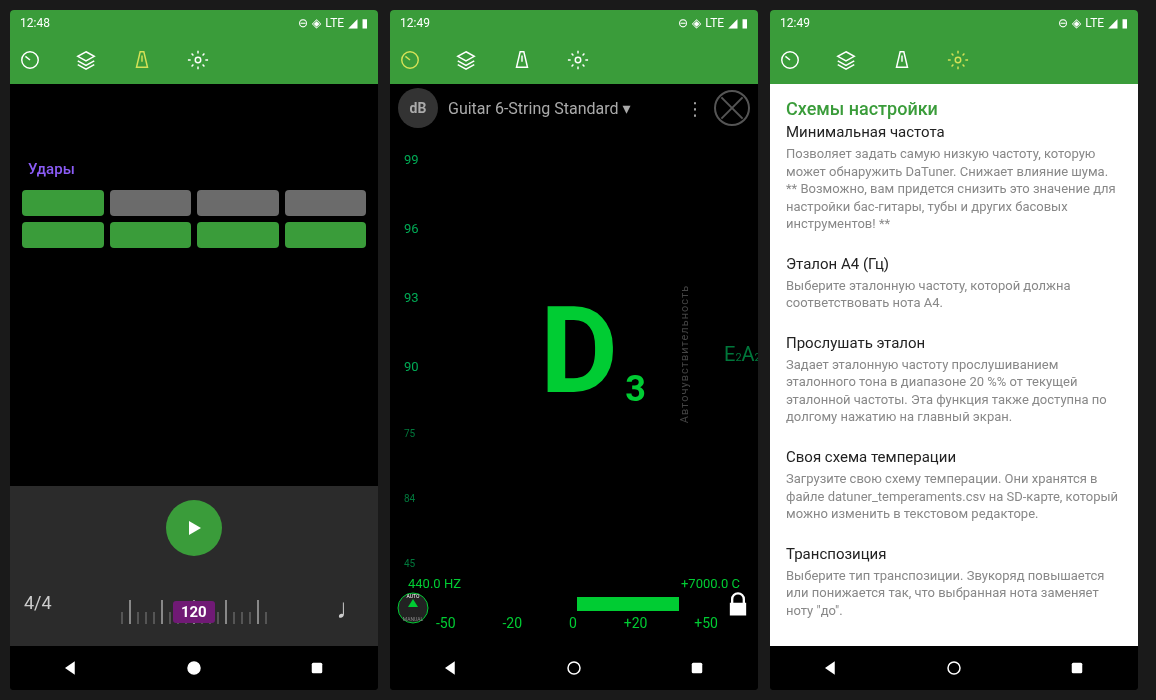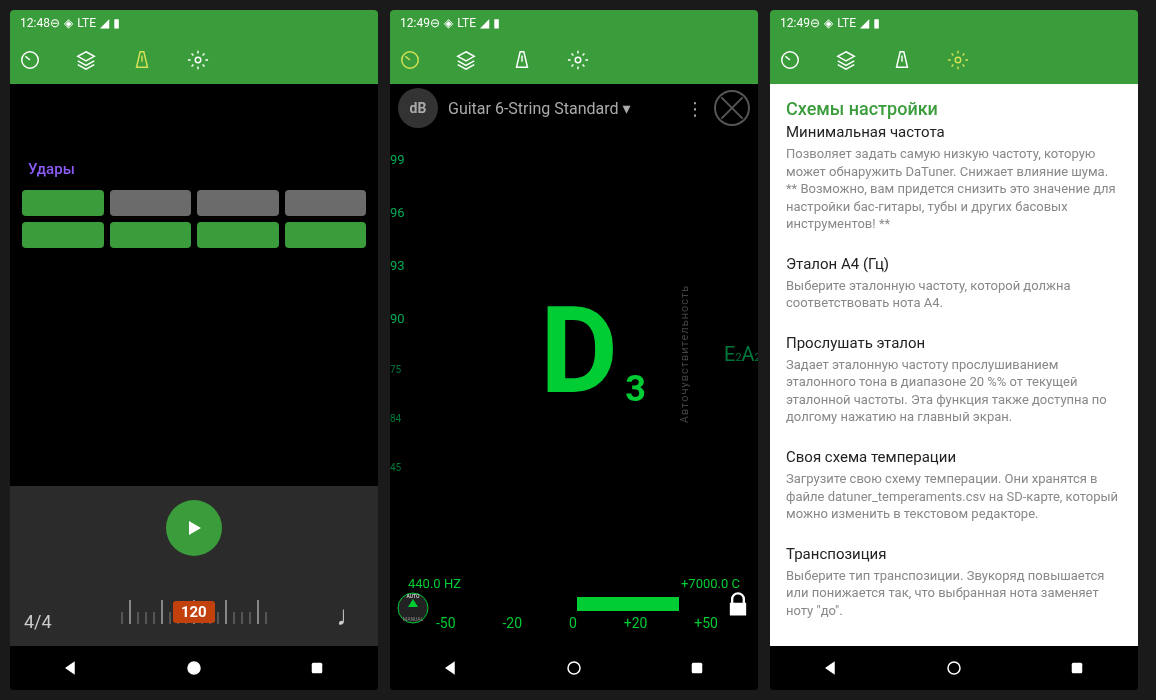--- a/index.html
+++ b/index.html
@@ -1,60 +1,60 @@
 <!DOCTYPE html>
 <html><head>
 <meta charset="utf-8">
 <style>
 *{margin:0;padding:0;box-sizing:border-box;font-family:Roboto,Arial,sans-serif}
 body{background:#1a1a1a;display:flex;gap:12px;padding:10px;width:1156px;height:700px}
 .phone{width:368px;height:680px;background:#000;border-radius:4px;display:flex;flex-direction:column;overflow:hidden;position:relative}
-.statusbar{height:26px;background:#3a9c3a;display:flex;align-items:center;justify-content:flex-start;padding:0 10px;color:#fff;font-size:12px}
+.statusbar{height:26px;background:#3a9c3a;display:flex;align-items:center;justify-content:space-between;padding:0 10px;color:#fff;font-size:12px}
 .statusbar-right{display:flex;align-items:center;gap:4px}
 .toolbar{height:48px;background:#3a9c3a;display:flex;align-items:center;padding:0 8px;gap:32px}
 .toolbar .ticon{width:24px;height:24px;display:flex;align-items:center;justify-content:center;cursor:pointer}
 .toolbar .ticon svg{width:22px;height:22px}
 .ticon.active svg{stroke:#d4e157}
 .ticon svg{stroke:#fff;fill:none;stroke-width:1.6}
 .navbar{height:44px;background:#000;display:flex;align-items:center;justify-content:space-around}
 .navbtn{width:18px;height:18px}
 .content{flex:1;position:relative;overflow:hidden}
 
 
 .s1 .content{background:#000;padding:16px 12px}
 .beats-label{color:#8b5cf6;font-size:15px;font-weight:500;margin:60px 0 12px 6px}
 .beats-grid{display:grid;grid-template-columns:repeat(4,1fr);gap:6px}
 .beat{height:26px;border-radius:4px}
 .beat.green{background:#3a9c3a}
 .beat.grey{background:#6b6b6b}
 .player{position:absolute;bottom:0;left:0;right:0;height:160px;background:#2b2b2b;padding:14px;display:flex;flex-direction:column;align-items:center;justify-content:space-between}
 .playbtn{width:56px;height:56px;border-radius:50%;background:#3a9c3a;display:flex;align-items:center;justify-content:center;cursor:pointer}
 .playbtn svg{width:24px;height:24px;fill:#fff}
-.tempo-row{display:flex;align-items:flex-end;justify-content:space-between;width:100%}
+.tempo-row{display:flex;align-items:flex-start;justify-content:space-between;width:100%}
 .ts{color:#ccc;font-size:18px}
 .tempo-scale{flex:1;height:40px;margin:0 16px;position:relative;display:flex;align-items:center;justify-content:center}
 .ticks{display:flex;gap:6px;align-items:flex-end}
 .tick{width:2px;background:#555}
 .tick.short{height:12px}
 .tick.tall{height:24px;background:#888}
-.bpm-badge{position:absolute;background:#c2410c;color:#fff;padding:2px 8px;border-radius:3px;font-size:15px;font-weight:bold}
+.bpm-badge{position:absolute;background:#701a75;color:#fff;padding:2px 8px;border-radius:3px;font-size:15px;font-weight:bold}
 .note-icon{color:#ccc;font-size:28px}
 
 
 .s2 .content{background:#000}
 .tuner-header{height:48px;display:flex;align-items:center;padding:0 8px;gap:10px}
 .db-badge{width:40px;height:40px;border-radius:50%;background:#333;color:#aaa;display:flex;align-items:center;justify-content:center;font-size:14px;font-weight:bold}
 .tuning-name{color:#aaa;font-size:16px;flex:1}
 .dots-icon{color:#aaa;font-size:18px;cursor:pointer}
 .cross-circle{width:36px;height:36px;border:2px solid #555;border-radius:50%;position:relative}
 .cross-circle::before,.cross-circle::after{content:'';position:absolute;background:#555;top:50%;left:50%}
 .cross-circle::before{width:2px;height:30px;transform:translate(-50%,-50%) rotate(45deg)}
 .cross-circle::after{width:2px;height:30px;transform:translate(-50%,-50%) rotate(-45deg)}
 .tuner-body{display:flex;height:calc(100% - 48px - 70px);position:relative}
-.scale-col{width:50px;padding:20px 0 0 0;display:flex;flex-direction:column;gap:38px}
+.scale-col{width:50px;padding:20px 0 0 14px;display:flex;flex-direction:column;gap:54px}
 .scale-val{color:#0a5;font-size:13px}
 .scale-val.dim{font-size:10px;opacity:.7}
 .note-display{flex:1;display:flex;align-items:center;justify-content:center;position:relative}
 .big-note{font-family:'Courier New',monospace;font-size:120px;color:#0c3;font-weight:bold;position:relative}
 .big-note .sub{font-size:36px;position:absolute;bottom:18px;right:-28px}
 .note-col{width:40px;display:flex;justify-content:space-around;padding:20px 6px;align-items:center}
 .side-note{color:#0a5;font-size:20px;font-family:sans-serif;opacity:.7}
 .side-note .ssub{font-size:11px}
 .side-note.active{color:#fff;opacity:1}
 .vert-label{position:absolute;right:4px;top:50%;transform:translateY(-50%) rotate(-90deg);transform-origin:center;color:#444;font-size:11px;letter-spacing:1px}

